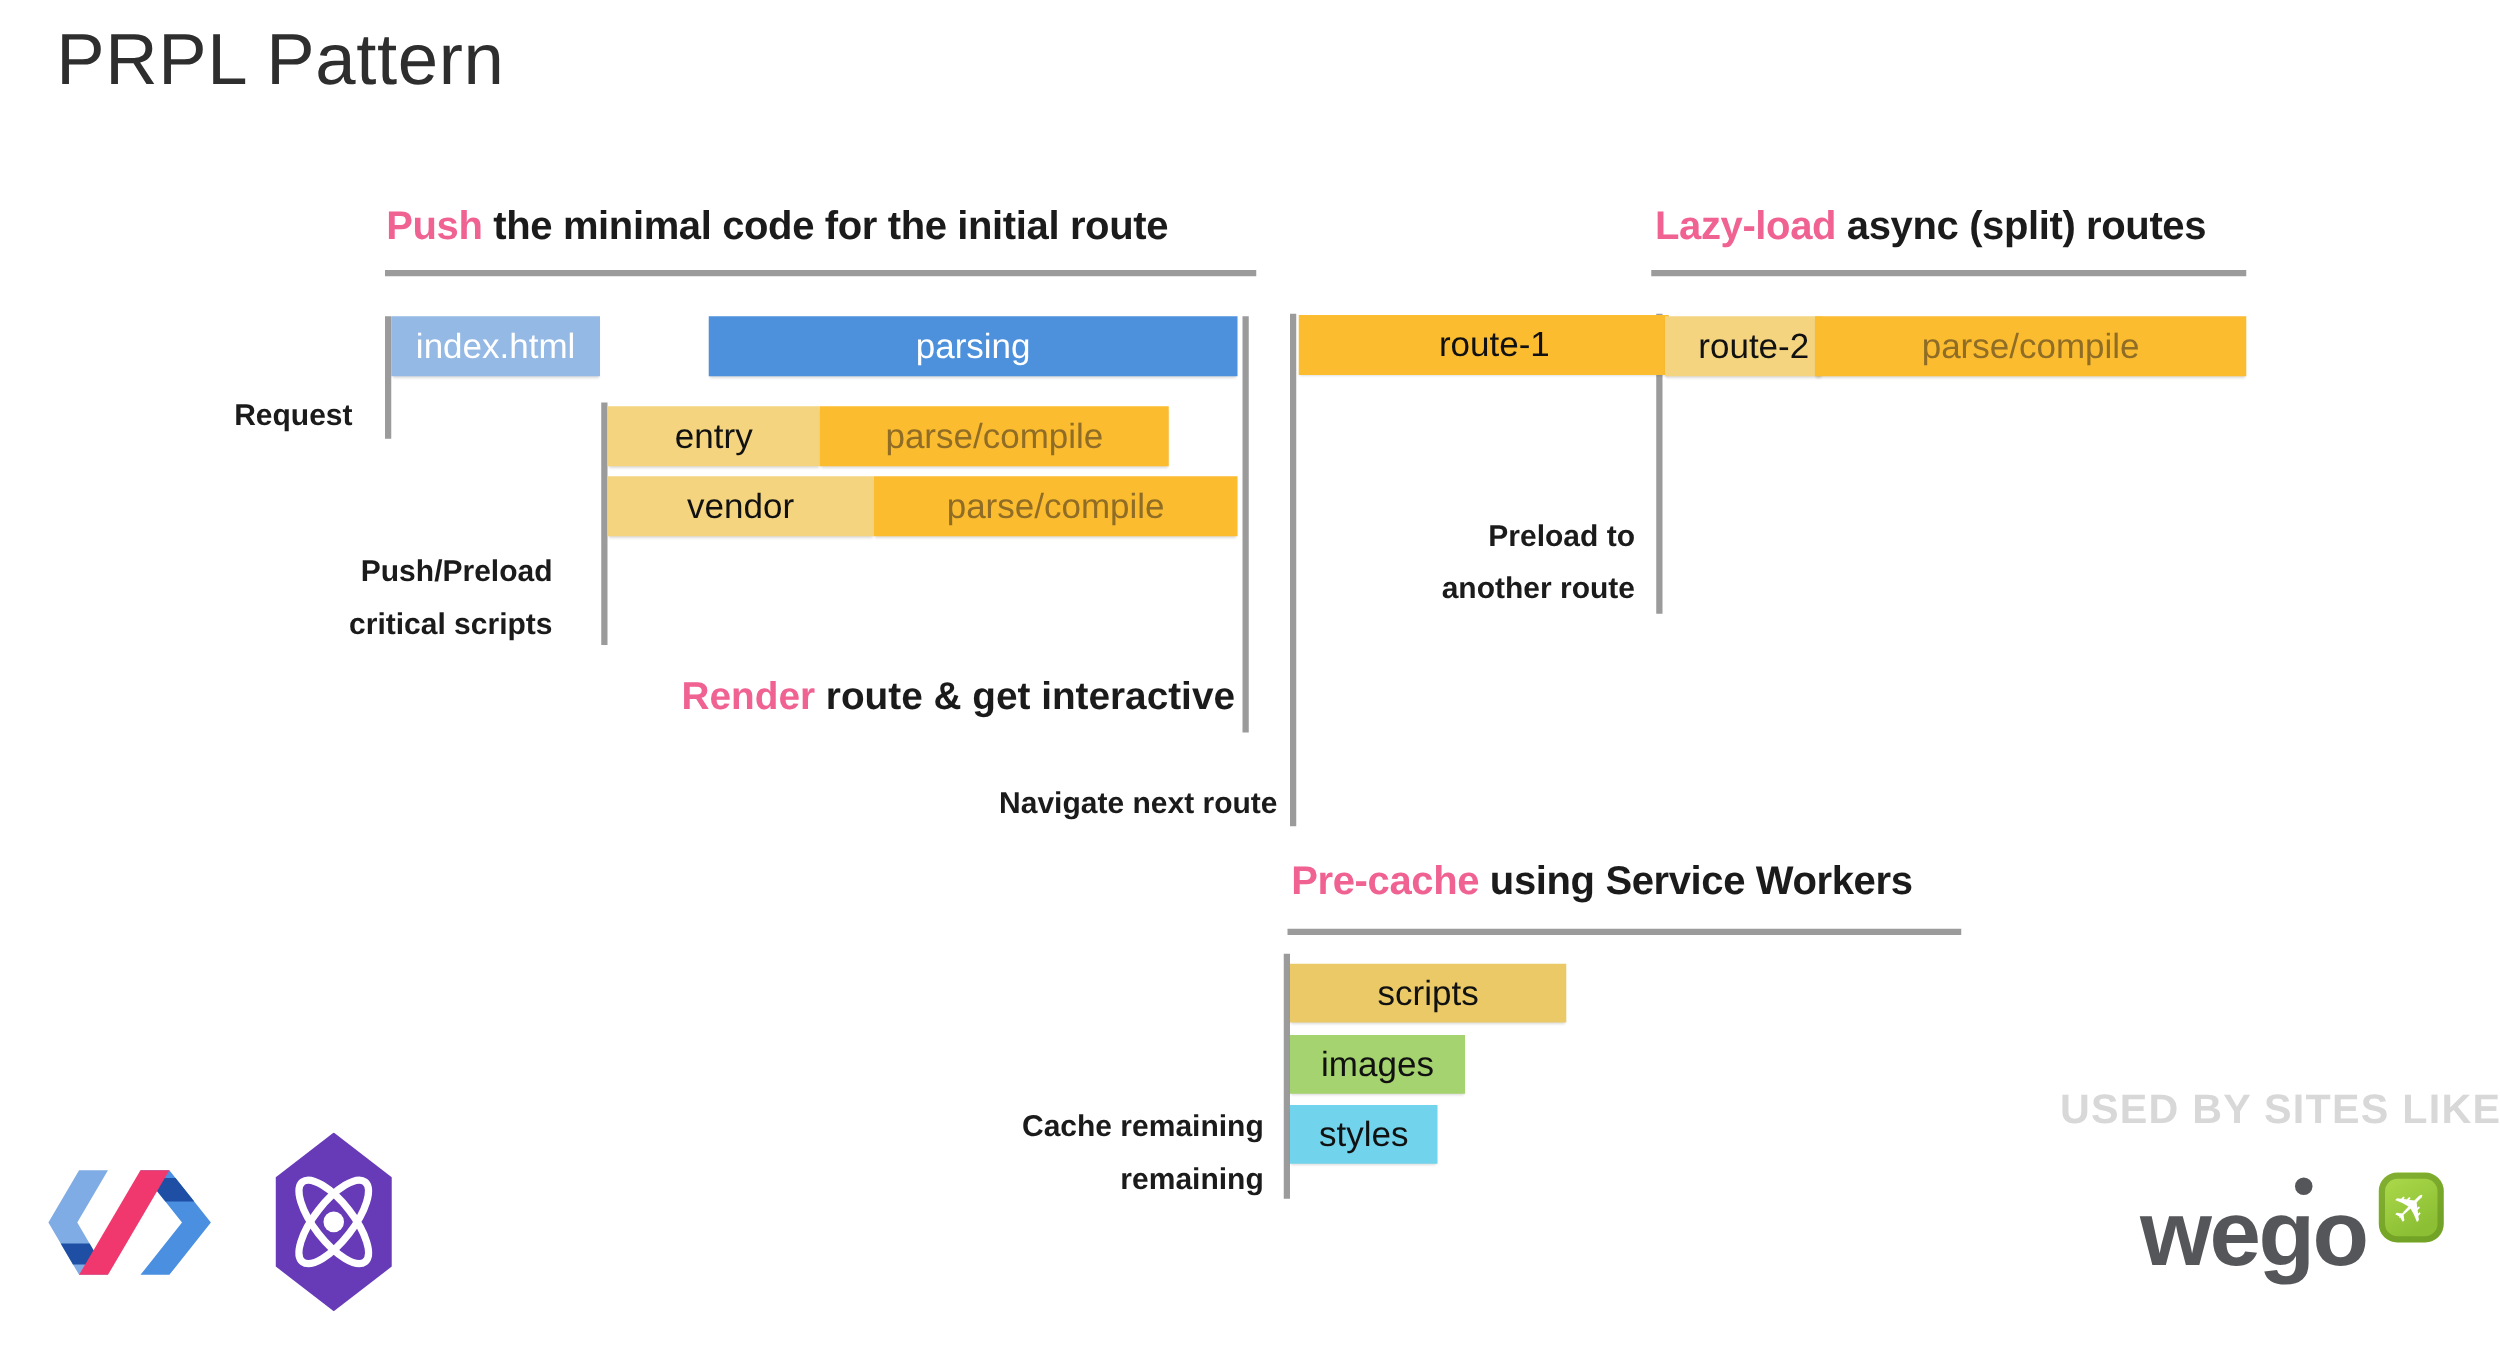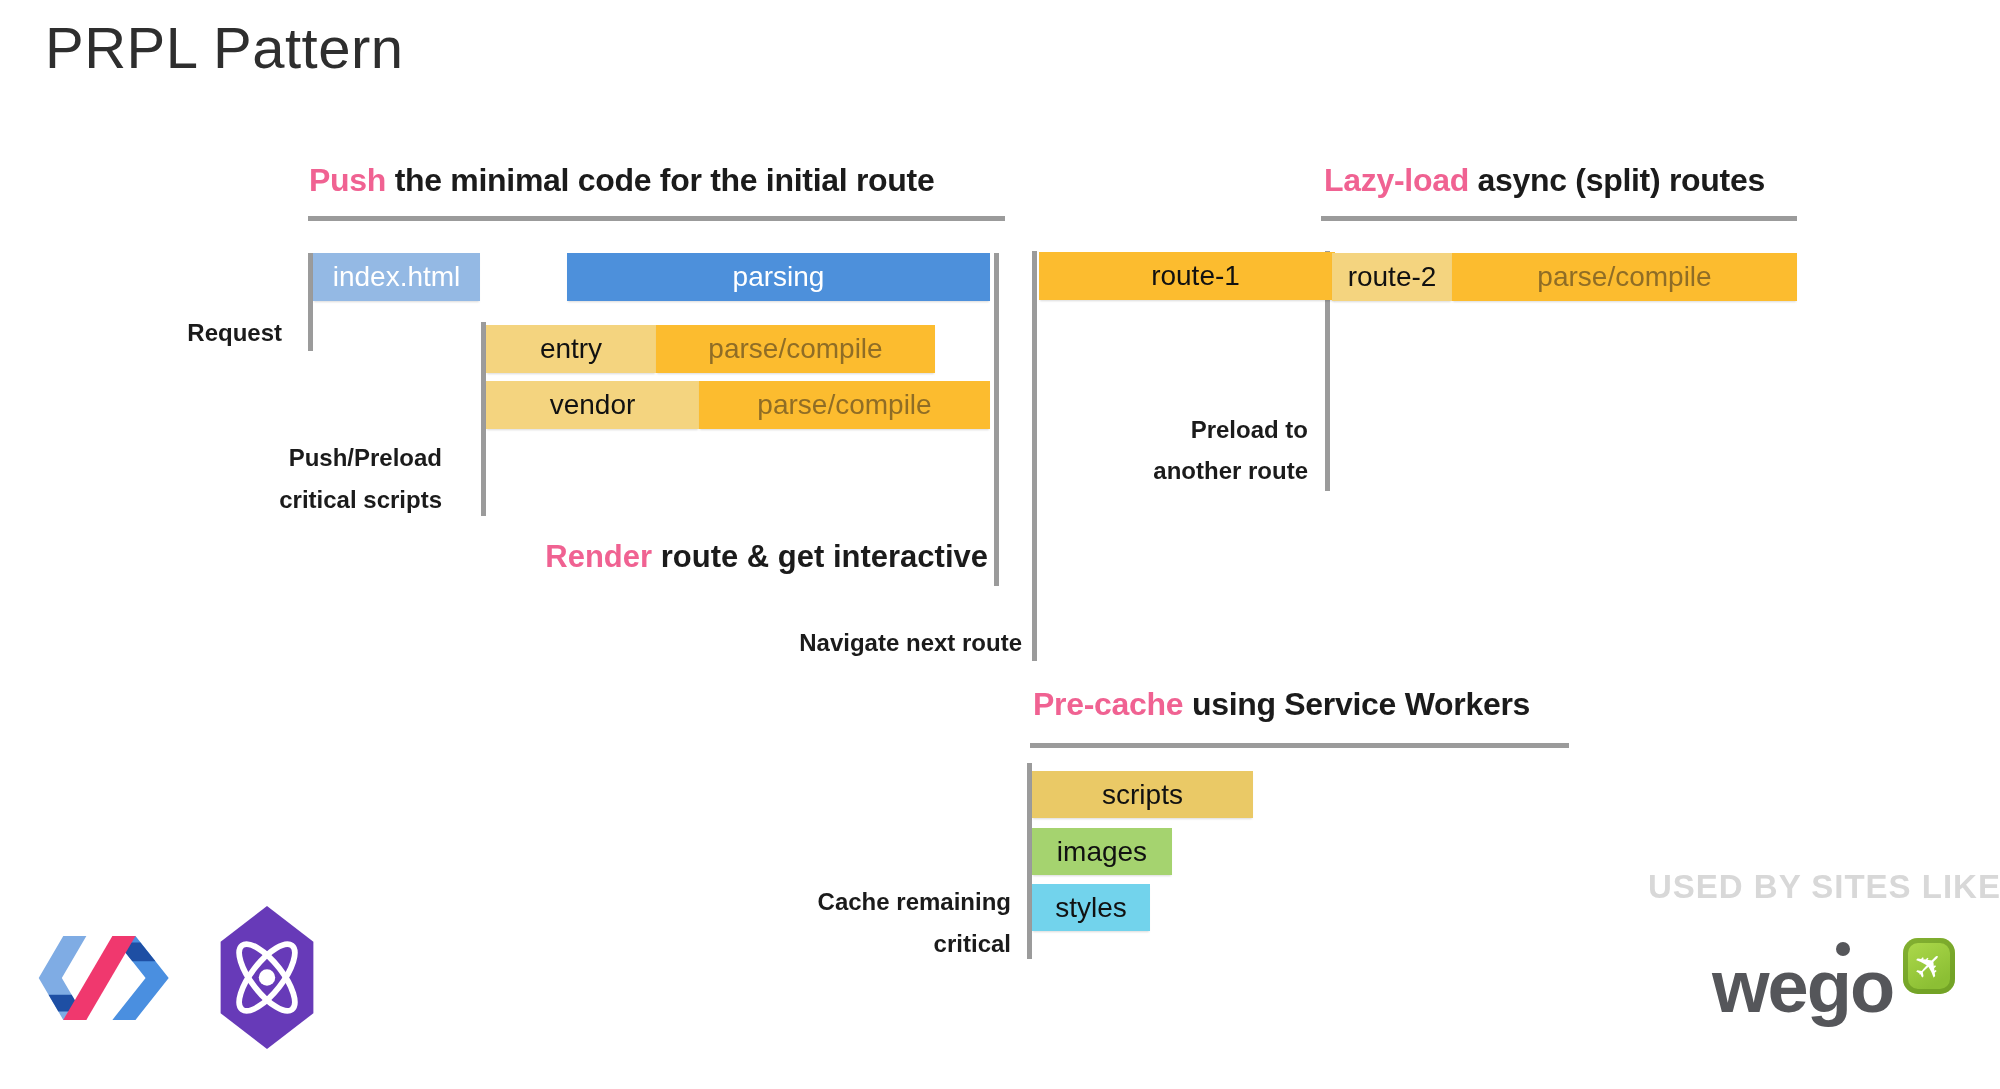--- a/index.html
+++ b/index.html
@@ -76,21 +76,21 @@
   <div class="vline" style="left:308px;top:253px;height:98px;"></div>
   <div class="vline" style="left:481px;top:322px;height:194px;"></div>
   <div class="vline" style="left:994px;top:253px;height:333px;"></div>
   <div class="vline" style="left:1032px;top:251px;height:410px;"></div>
   <div class="vline" style="left:1325px;top:251px;height:240px;"></div>
   <div class="vline" style="left:1027px;top:763px;height:196px;"></div>
 
   <div class="bar white-text" style="left:313px;top:253px;width:167px;background:#94B9E4;">index.html</div>
   <div class="bar white-text" style="left:567px;top:253px;width:423px;background:#4D90DB;">parsing</div>
   <div class="bar" style="left:1039px;top:252px;width:279px;background:#FCBC2F;padding-left:17px;">route-1</div>
-  <div class="bar" style="left:1332px;top:253px;width:120px;background:#F4D47F;">route-2</div>
+  <div class="bar" style="left:1332px;top:253px;width:110px;background:#F4D47F;padding-left:16px;">route-2</div>
   <div class="bar brown-text" style="left:1452px;top:253px;width:345px;background:#FCBC2F;">parse/compile</div>
 
   <div class="bar" style="left:486px;top:325px;width:170px;background:#F4D47F;">entry</div>
   <div class="bar brown-text" style="left:656px;top:325px;width:279px;background:#FCBC2F;">parse/compile</div>
 
   <div class="bar" style="left:486px;top:381px;width:213px;background:#F4D47F;">vendor</div>
   <div class="bar brown-text" style="left:699px;top:381px;width:291px;background:#FCBC2F;">parse/compile</div>
 
   <div class="bar" style="left:1032px;top:771px;width:221px;height:47px;background:#EAC966;">scripts</div>
   <div class="bar" style="left:1032px;top:828px;width:140px;height:47px;background:#A5D36F;">images</div>
@@ -109,21 +109,21 @@
 
   <div class="slabel" style="right:978px;top:622px;">Navigate next route</div>
 
   <div class="slabel" style="right:692px;top:409px;line-height:41px;">
     <div>Preload to</div>
     <div>another route</div>
   </div>
 
   <div class="slabel" style="right:989px;top:881px;">
     <div>Cache remaining</div>
-    <div>critical</div>
+    <div>remaining</div>
   </div>
 
 
   <div class="logo" style="left:30px;top:926px;">
     <svg width="148" height="104" viewBox="0 0 512 360">
       <polygon points="115,35 195,35 110,180 195,325 115,325 30,180" fill="#7FACE4"></polygon>
       <polygon points="64,238 144,238 178,296 98,296" fill="#1E4FA4"></polygon>
       <polygon points="365,35 480,180 365,325 285,325 400,180 285,35" fill="#4A8FE0"></polygon>
       <polygon points="302,57 382,57 434,122 354,122" fill="#1E4FA4"></polygon>
       <polygon points="115,325 195,325 365,35 285,35" fill="#F0386E"></polygon>

